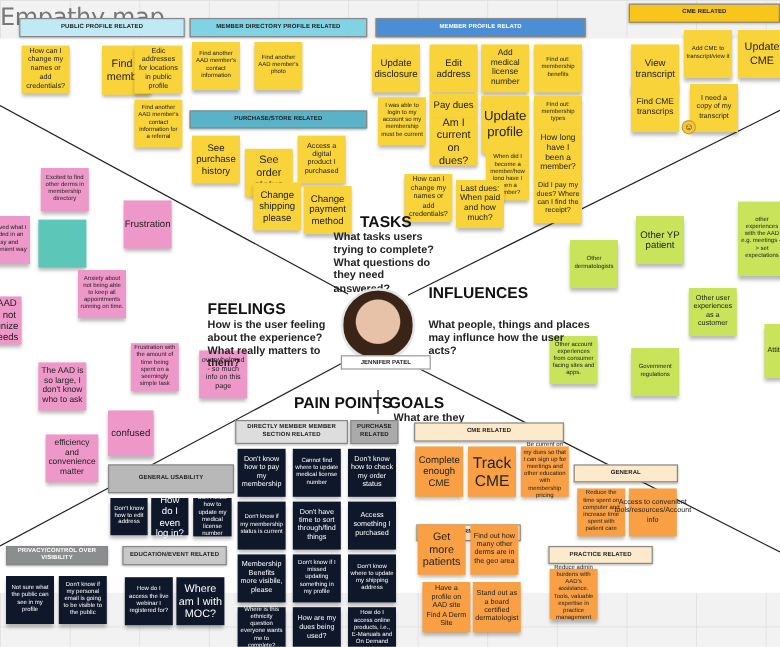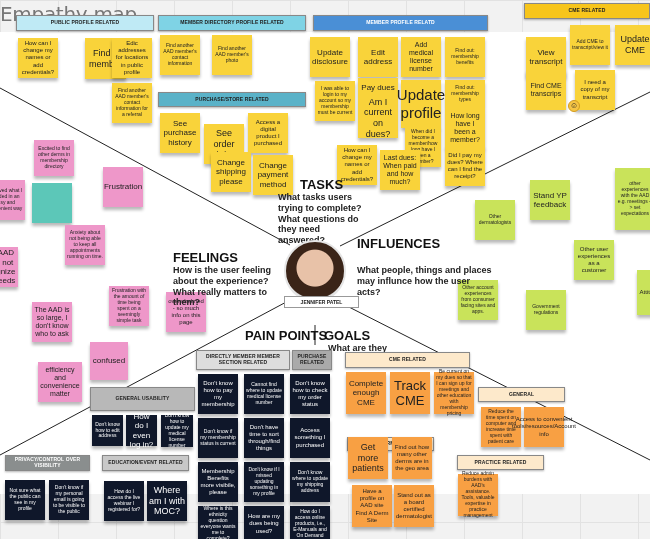--- a/index.html
+++ b/index.html
@@ -43,21 +43,21 @@
   .p { background: #ee97c9; }
   .t { background: #5cc7b8; }
   .g { background: #c9e35a; }
   .o { background: #f8a043; }
   .k { background: #0f172a; color: #fff; }
   .s5 { font-size: 5px; }
   .s6 { font-size: 6px; }
   .s7 { font-size: 7px; }
   .s8 { font-size: 8px; }
   .s9 { font-size: 9px; }
-  .s10 { font-size: 15px; }
+  .s10 { font-size: 11px; }
   .s13 { font-size: 13px; }
   .quad-title { position: absolute; font-weight: bold; font-size: 13px; color: #111; }
   .quad-sub { position: absolute; font-size: 9px; color: #222; line-height: 1.2; font-weight: bold; }
   .avatar {
     position: absolute; left: 284px; top: 240px; width: 62px; height: 62px; border-radius: 50%;
     background: radial-gradient(circle at 50% 45%, #e8c2a8 0 18px, #3a2418 19px 30px, #ddd 31px);
     border: 2px solid #e5e5e5;
   }
   .namebox {
     position: absolute; left: 284px; top: 296px; width: 75px; height: 12px; background: #fff;
@@ -129,21 +129,21 @@
 <div class="note t" style="left:32px;top:183px;width:40px;height:40px;"></div>
 <div class="note p s5" style="left:65px;top:225px;width:40px;height:40px;">Anxiety about not being able to keep all appointments running on time.</div>
 <div class="note p s8" style="left:-22px;top:247px;width:40px;height:40px;">The AAD does not recognize my needs</div>
 <div class="note p s5" style="left:109px;top:286px;width:40px;height:40px;">Frustration with the amount of time being spent on a seemingly simple task</div>
 <div class="note p s7" style="left:32px;top:302px;width:40px;height:40px;">The AAD is so large, I don't know who to ask</div>
 <div class="note p s6" style="left:166px;top:292px;width:40px;height:40px;">overwhelmed - so much info on this page</div>
 <div class="note p s8" style="left:90px;top:342px;width:38px;height:38px;">confused</div>
 <div class="note p s7" style="left:38px;top:362px;width:44px;height:40px;">efficiency and convenience matter</div>
 
 <div class="note g s5" style="left:475px;top:200px;width:40px;height:40px;">Other dermatologists</div>
-<div class="note g s8" style="left:530px;top:180px;width:40px;height:40px;">Stand YP feedback</div>
+<div class="note g s8" style="left:530px;top:180px;width:40px;height:40px;">Other YP patient</div>
 <div class="note g s5" style="left:615px;top:168px;width:40px;height:62px;">other experiences with the AAD e.g. meetings --&gt; set expectations</div>
 <div class="note g s5" style="left:458px;top:280px;width:40px;height:40px;">Other account experiences from consumer facing sites and apps.</div>
 <div class="note g s6" style="left:574px;top:240px;width:40px;height:40px;">Other user experiences as a customer</div>
 <div class="note g s5" style="left:526px;top:290px;width:40px;height:40px;">Government regulations</div>
 <div class="note g s6" style="left:637px;top:270px;width:40px;height:45px;">Attitudes of...</div>
 
 <div class="quad-title" style="left:300px;top:177px;">TASKS</div>
 <div class="quad-sub" style="left:278px;top:192px;width:90px;">What tasks users trying to complete? What questions do they need answered?</div>
 <div class="quad-title" style="left:173px;top:250px;">FEELINGS</div>
 <div class="quad-sub" style="left:173px;top:265px;width:110px;">How is the user feeling about the experience? What really matters to them?</div>

